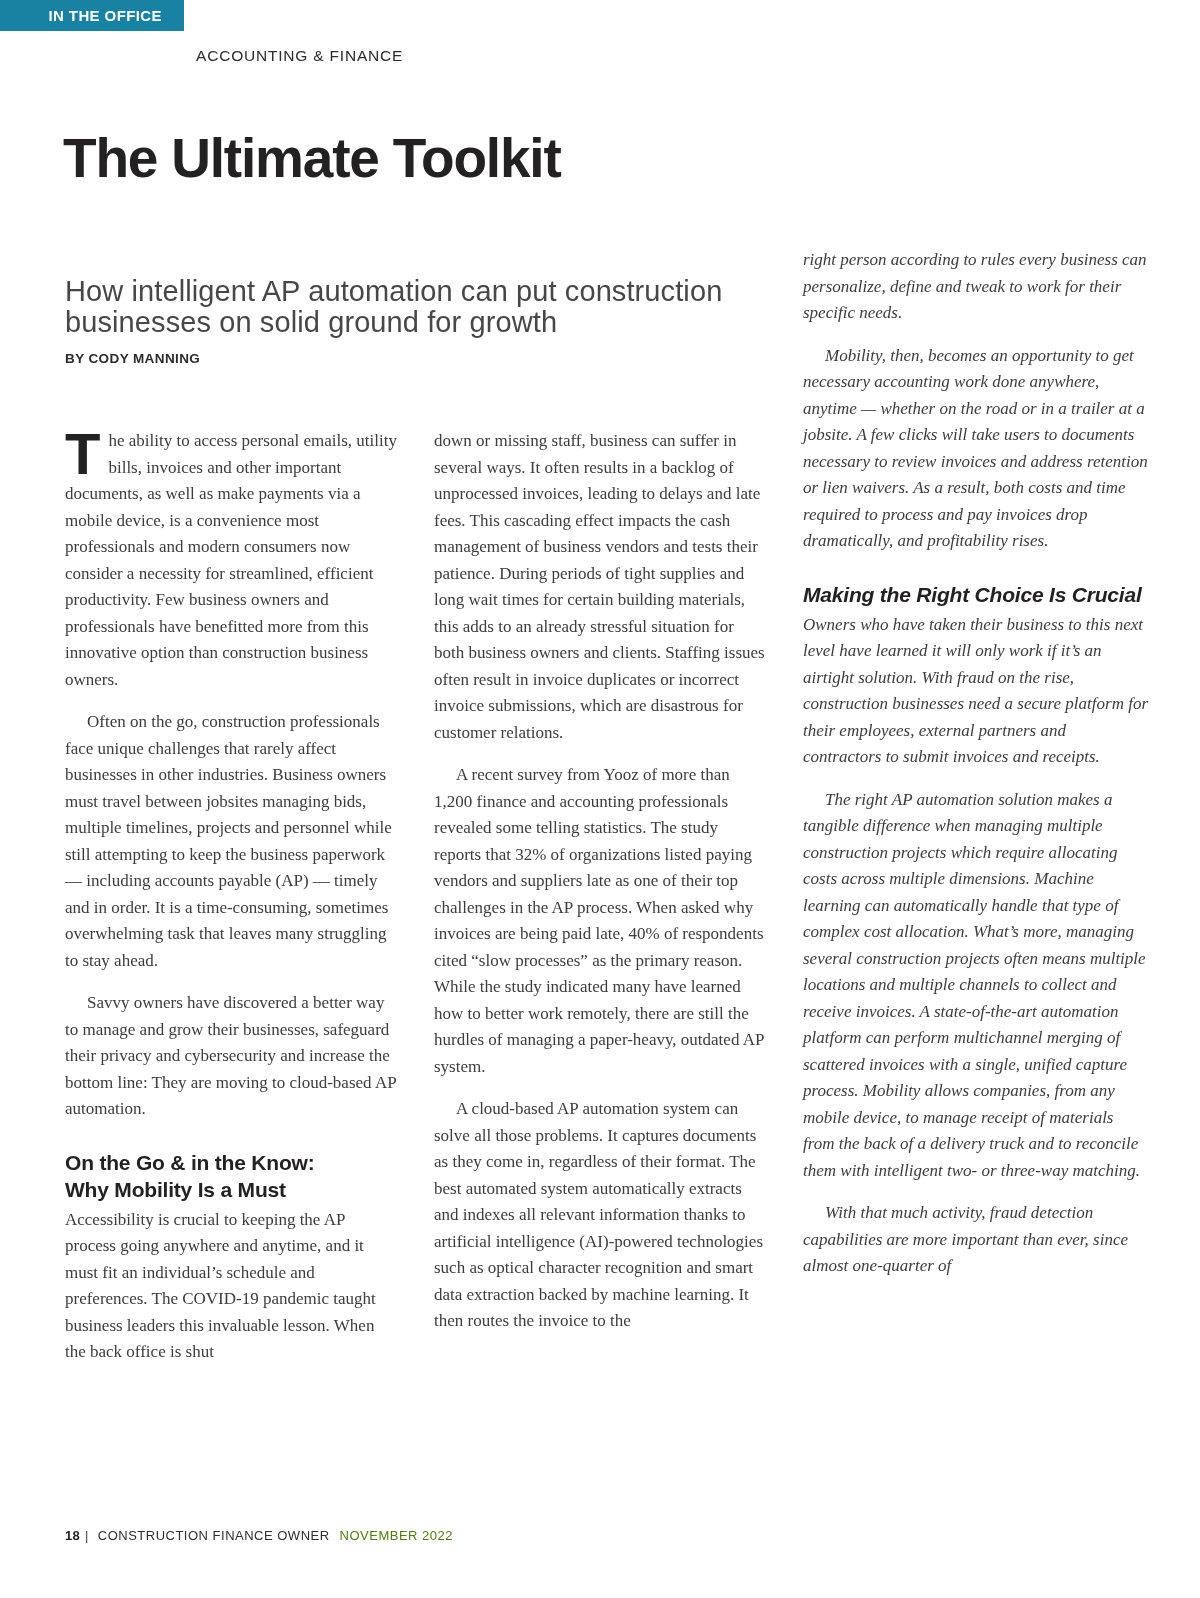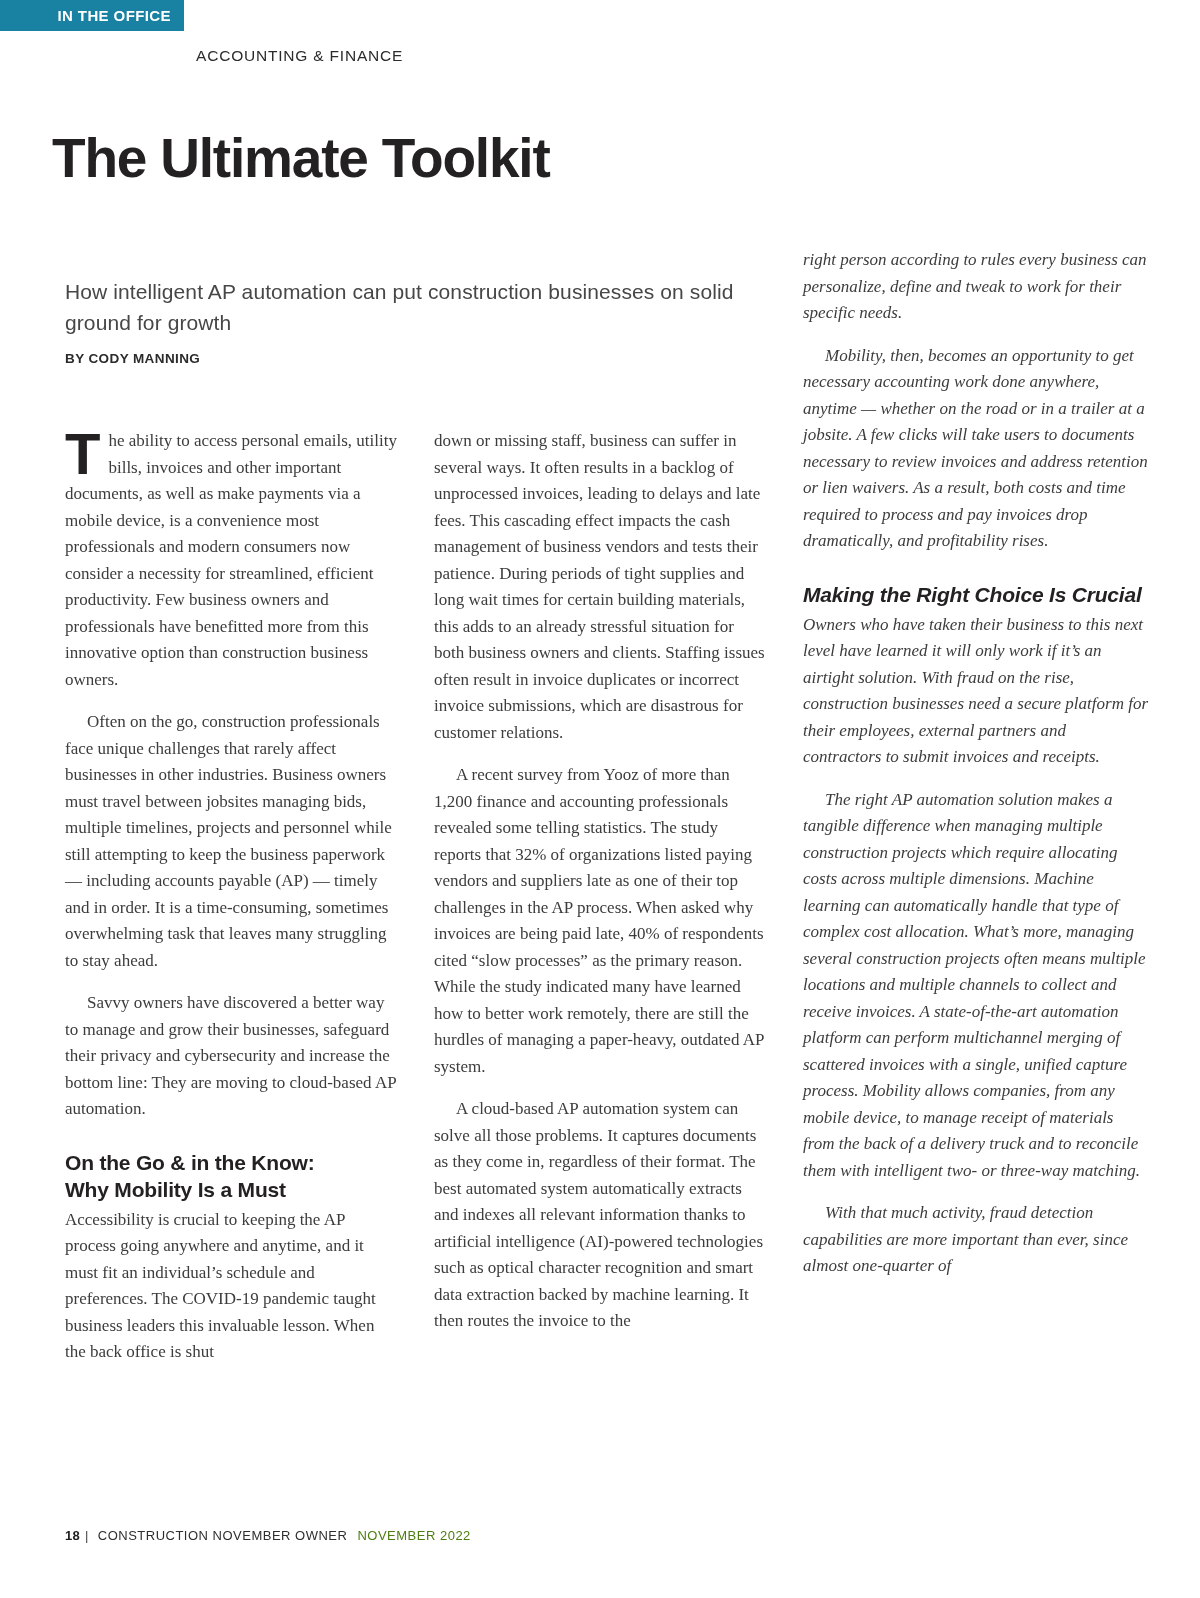--- a/index.html
+++ b/index.html
@@ -18,52 +18,52 @@
     left: 0; top: 40
     ;
     width: 184px; height: 31px;
     background: #1981A1;
     color: #ffffff;
     font-size: 15px;
     font-weight: bold;
     letter-spacing: 0.4px;
     line-height: 31px;
     text-align: right;
-    padding-right: 13px;
+    padding-right: 22px;
     box-sizing: border-box;
     text-transform: uppercase;
   }
   .kicker-label {
     position: absolute;
     left: 196px; top: 40px;
     height: 31px;
     line-height: 31px;
     color: #2b2b2b;
     font-size: 15.5px;
     letter-spacing: 0.8px;
     text-transform: uppercase;
   }
 
   
   .article-title {
     position: absolute;
-    left: 52px; top: 128px;
+    left: 63px; top: 128px;
     margin: 0;
     font-size: 55px;
     line-height: 61px;
     font-weight: 800;
     letter-spacing: -1.2px;
     color: #242122;
   }
   .article-subtitle {
     position: absolute;
     left: 65px; top: 276px;
     width: 680px;
     margin: 0;
-    font-size: 21px;
+    font-size: 29px;
     line-height: 31px;
     font-weight: normal;
     color: #474747;
     letter-spacing: 0.1px;
   }
   .article-byline {
     position: absolute;
     left: 65px; top: 351px;
     font-size: 13.5px;
     font-weight: bold;
@@ -154,16 +154,16 @@
   <div class="col col-3">
     <p>right person according to rules every business can personalize, define and tweak to work for their specific needs.</p>
     <p class="indent">Mobility, then, becomes an opportunity to get necessary accounting work done anywhere, anytime — whether on the road or in a trailer at a jobsite. A few clicks will take users to documents necessary to review invoices and address retention or lien waivers. As a result, both costs and time required to process and pay invoices drop dramatically, and profitability rises.</p>
     <h2>Making the Right Choice Is Crucial</h2>
     <p>Owners who have taken their business to this next level have learned it will only work if it’s an airtight solution. With fraud on the rise, construction businesses need a secure platform for their employees, external partners and contractors to submit invoices and receipts.</p>
     <p class="indent">The right AP automation solution makes a tangible difference when managing multiple construction projects which require allocating costs across multiple dimensions. Machine learning can automatically handle that type of complex cost allocation. What’s more, managing several construction projects often means multiple locations and multiple channels to collect and receive invoices. A state-of-the-art automation platform can perform multichannel merging of scattered invoices with a single, unified capture process. Mobility allows companies, from any mobile device, to manage receipt of materials from the back of a delivery truck and to reconcile them with intelligent two- or three-way matching.</p>
     <p class="indent">With that much activity, fraud detection capabilities are more important than ever, since almost one-quarter of</p>
   </div>
 
   <div class="page-footer">
-    <span class="page-num">18</span><span class="sep">|</span><span class="magazine">CONSTRUCTION NOVEMBER OWNER</span><span class="issue">NOVEMBER 2022</span>
+    <span class="page-num">18</span><span class="sep">|</span><span class="magazine">CONSTRUCTION FINANCE OWNER</span><span class="issue">NOVEMBER 2022</span>
   </div>
 
 </div>
 
 </body></html>

